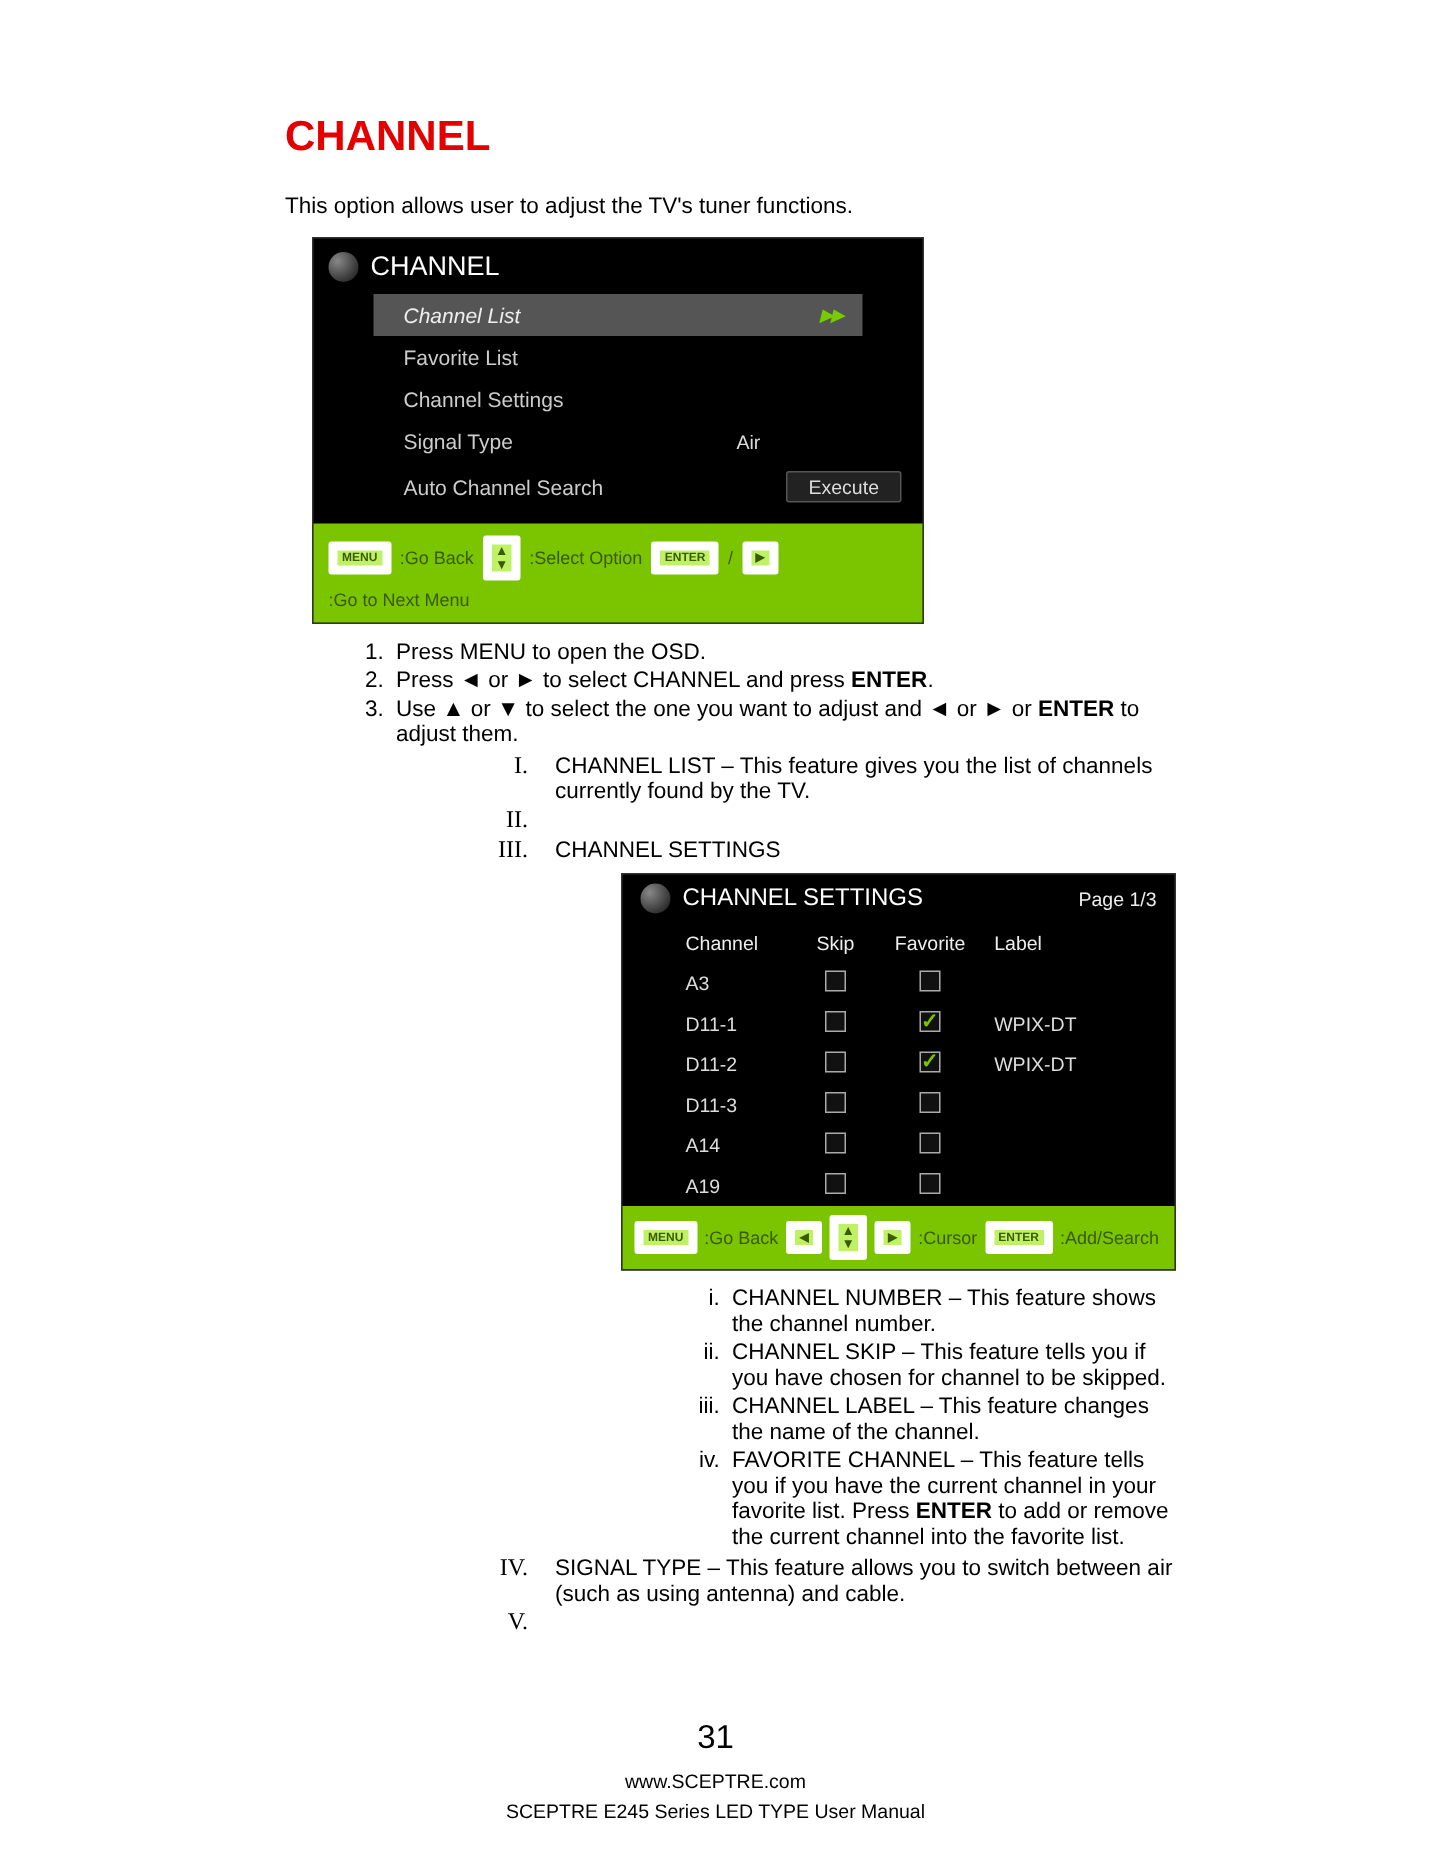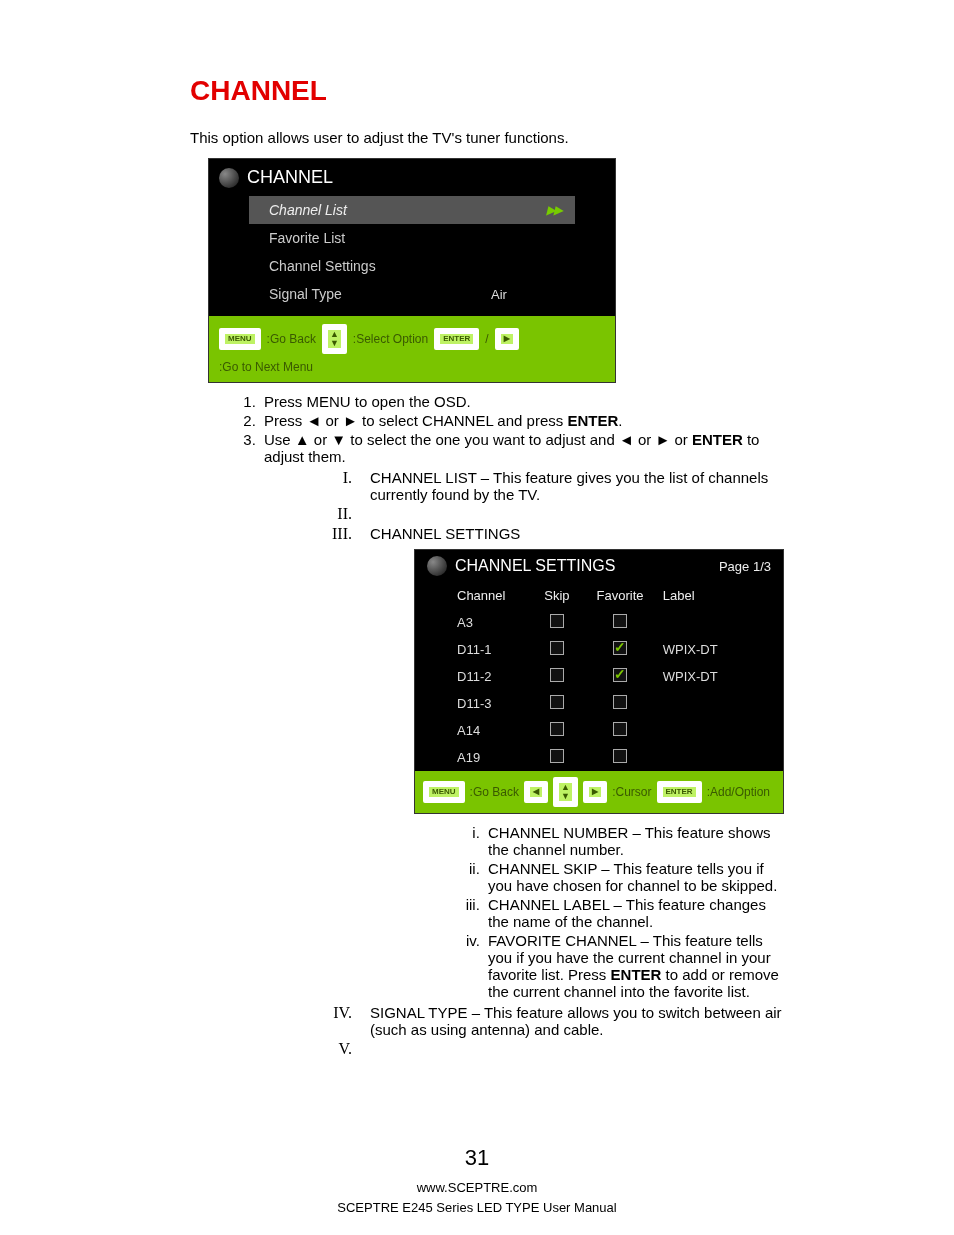--- a/index.html
+++ b/index.html
@@ -219,20 +219,24 @@
       <div class="osd-row">
         <span class="lbl">Favorite List</span>
       </div>
       <div class="osd-row">
         <span class="lbl">Channel Settings</span>
       </div>
       <div class="osd-row">
         <span class="lbl">Signal Type</span>
         <span class="val">Air</span>
       </div>
+      <div class="osd-row">
+        <span class="lbl">Auto Channel Search</span>
+        <button class="exec">Execute</button>
+      </div>
     </div>
   <div class="osd-footer">
     <span class="keycap">MENU</span>
     <span>:Go Back</span>
     <span class="keycap arrows">▲<br>▼</span>
     <span>:Select Option</span>
     <span class="keycap">ENTER</span>
     <span>/</span>
     <span class="keycap">▶</span>
     <span>:Go to Next Menu</span>
@@ -319,21 +323,21 @@
           </tbody>
       </table>
       <div class="osd2-footer">
         <span class="keycap">MENU</span>
         <span>:Go Back</span>
         <span class="keycap">◀</span>
         <span class="keycap arrows">▲<br>▼</span>
         <span class="keycap">▶</span>
         <span>:Cursor</span>
         <span class="keycap">ENTER</span>
-        <span>:Add/Option</span>
+        <span>:Add/Search</span>
       </div>
     </div>
 
     <ol class="lroman">
       <li>CHANNEL NUMBER – This feature shows the channel number.</li>
       <li>CHANNEL SKIP – This feature tells you if you have chosen for channel to be skipped.</li>
       <li>CHANNEL LABEL – This feature changes the name of the channel.</li>
       <li>
         <span>FAVORITE CHANNEL – This feature tells you if you have the current channel in your favorite list. Press </span><b>ENTER</b><span> to add or remove the current channel into the favorite list.</span>
       </li>

